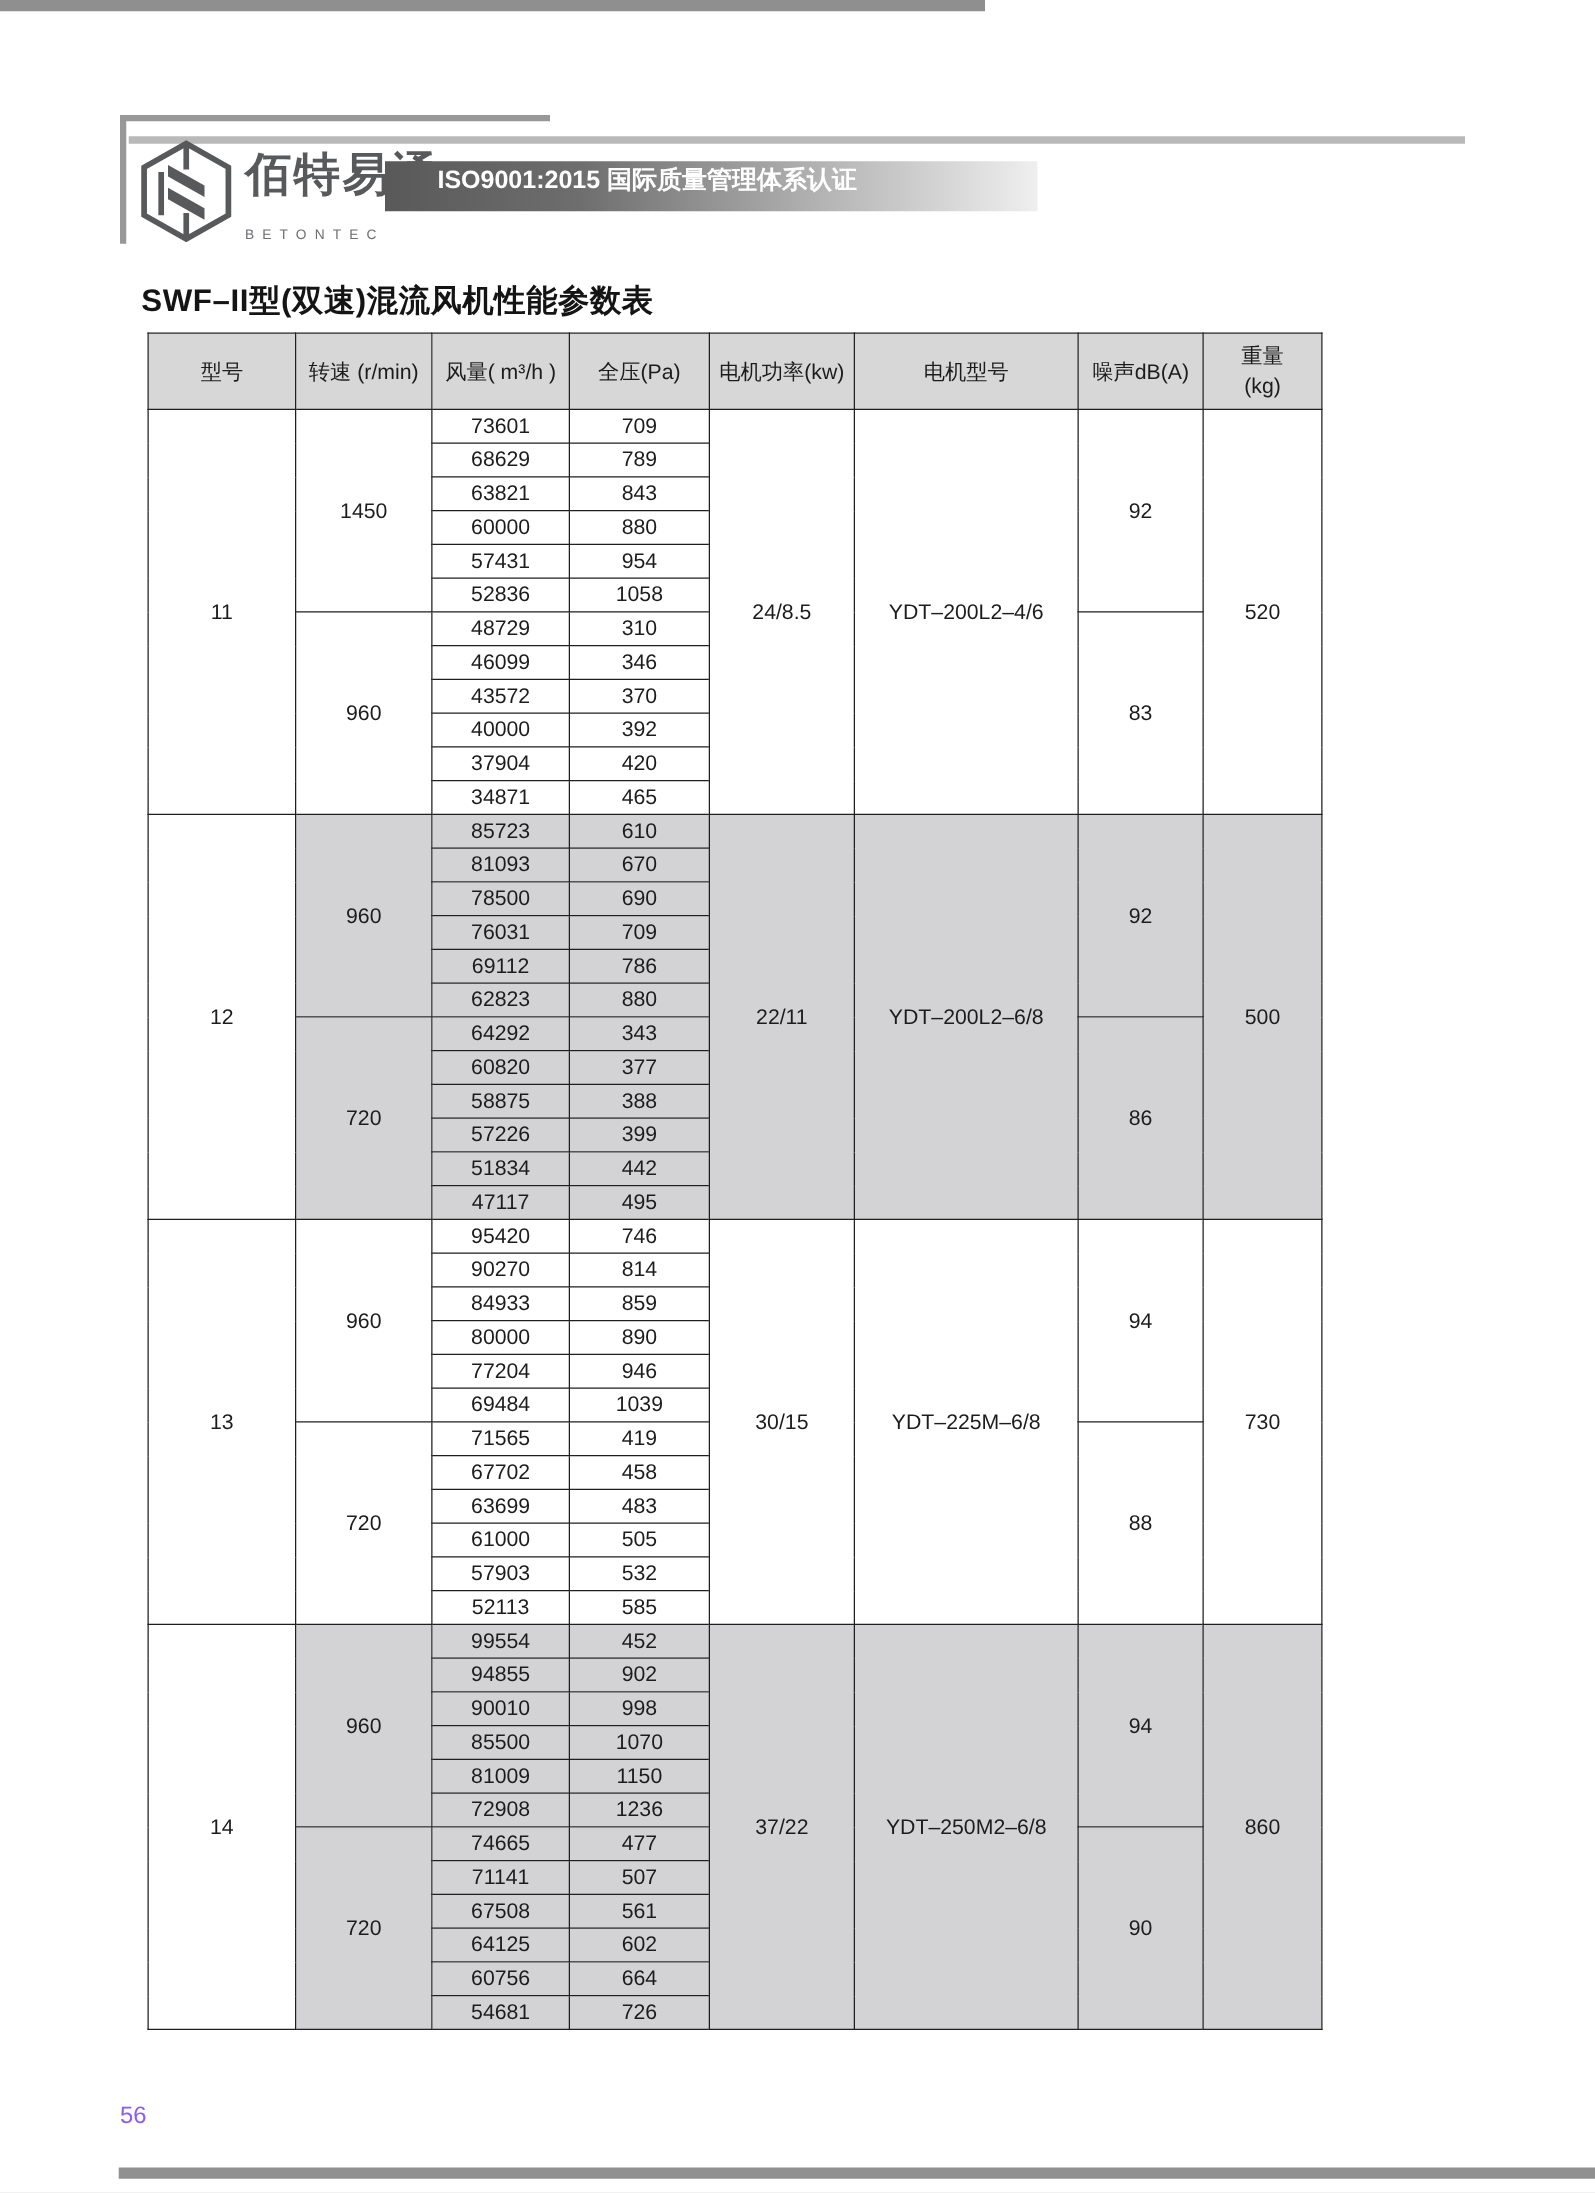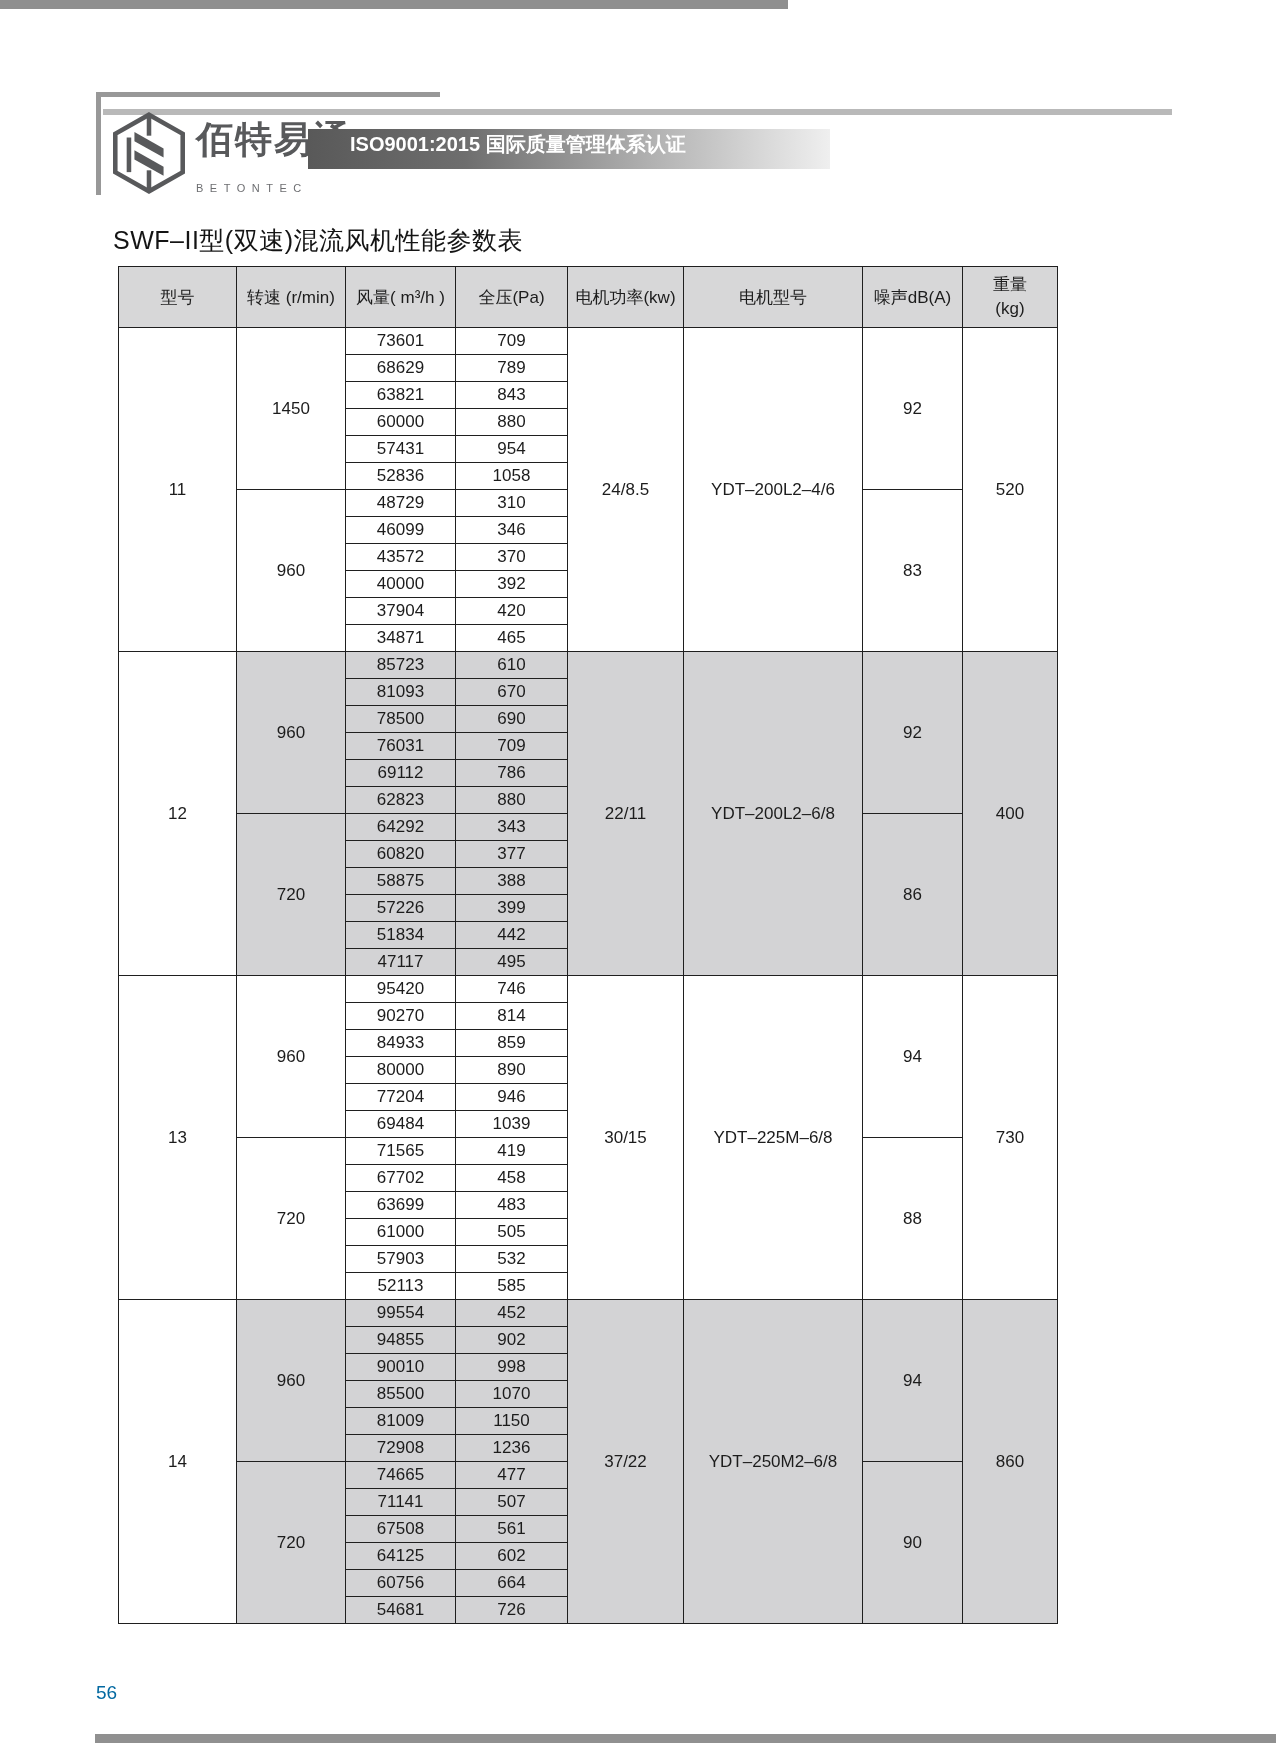--- a/index.html
+++ b/index.html
@@ -21,36 +21,36 @@
   .logo-texts{margin-left:10px;padding-top:6px;}
   .logo-cn{font-size:37px;font-weight:bold;color:#58595b;letter-spacing:2px;line-height:44px;}
   .logo-en{font-size:11px;color:#6d6e71;letter-spacing:6.5px;margin-top:20px;}
   .iso-banner{
     position:absolute;left:308px;top:129px;width:522px;height:40px;
     background:linear-gradient(to right,#595959 0%,#6e6e6e 30%,#b9b9b9 70%,#efefef 100%);
     color:#ffffff;font-size:20px;font-weight:bold;line-height:30px;padding-left:42px;
     box-sizing:border-box;white-space:nowrap;
   }
 
-  .doc-title{position:absolute;left:113px;top:224px;font-size:25px;font-weight:normal;color:#141414;letter-spacing:0.5px;}
+  .doc-title{position:absolute;left:113px;top:224px;font-size:25px;font-weight:bold;color:#141414;letter-spacing:0.5px;}
 
   
   .tbl-wrap{position:absolute;left:118px;top:266px;}
   table.perf{border-collapse:collapse;table-layout:fixed;border:1px solid #4d7c0f;}
   table.perf th,table.perf td{
     border:1px solid #1f1f1f;text-align:center;vertical-align:middle;
     padding:0;font-size:17px;color:#1c1c1c;overflow:hidden;white-space:nowrap;
   }
   table.perf thead th{height:60px;background:#d7d7d8;font-weight:normal;}
   table.perf tbody td{height:26px;background:#ffffff;}
   table.perf tbody td.shade{background:#d3d3d5;}
   table.perf tbody td.model-col{background:#ffffff;}
   .weight-head div{line-height:24px;}
 
-  .page-number{position:absolute;left:96px;top:1682px;font-size:19px;color:#0369a1;}
+  .page-number{position:absolute;left:96px;top:1682px;font-size:19px;color:#8b5cf6;}
 </style>
 </head>
 <body>
 
 <div class="page">
 
   <div class="top-strip"></div>
   <div class="bracket-h"></div>
   <div class="bracket-v"></div>
   <div class="long-line"></div>
@@ -161,21 +161,21 @@
             <td>465</td>
           </tr>
           <tr>
             <td rowspan="12" class="model-col">12</td>
             <td rowspan="6" class="shade">960</td>
             <td class="shade">85723</td>
             <td class="shade">610</td>
             <td rowspan="12" class="shade">22/11</td>
             <td rowspan="12" class="shade">YDT–200L2–6/8</td>
             <td rowspan="6" class="shade">92</td>
-            <td rowspan="12" class="shade">400</td>
+            <td rowspan="12" class="shade">500</td>
           </tr>
           <tr>
             <td class="shade">81093</td>
             <td class="shade">670</td>
           </tr>
           <tr>
             <td class="shade">78500</td>
             <td class="shade">690</td>
           </tr>
           <tr>

